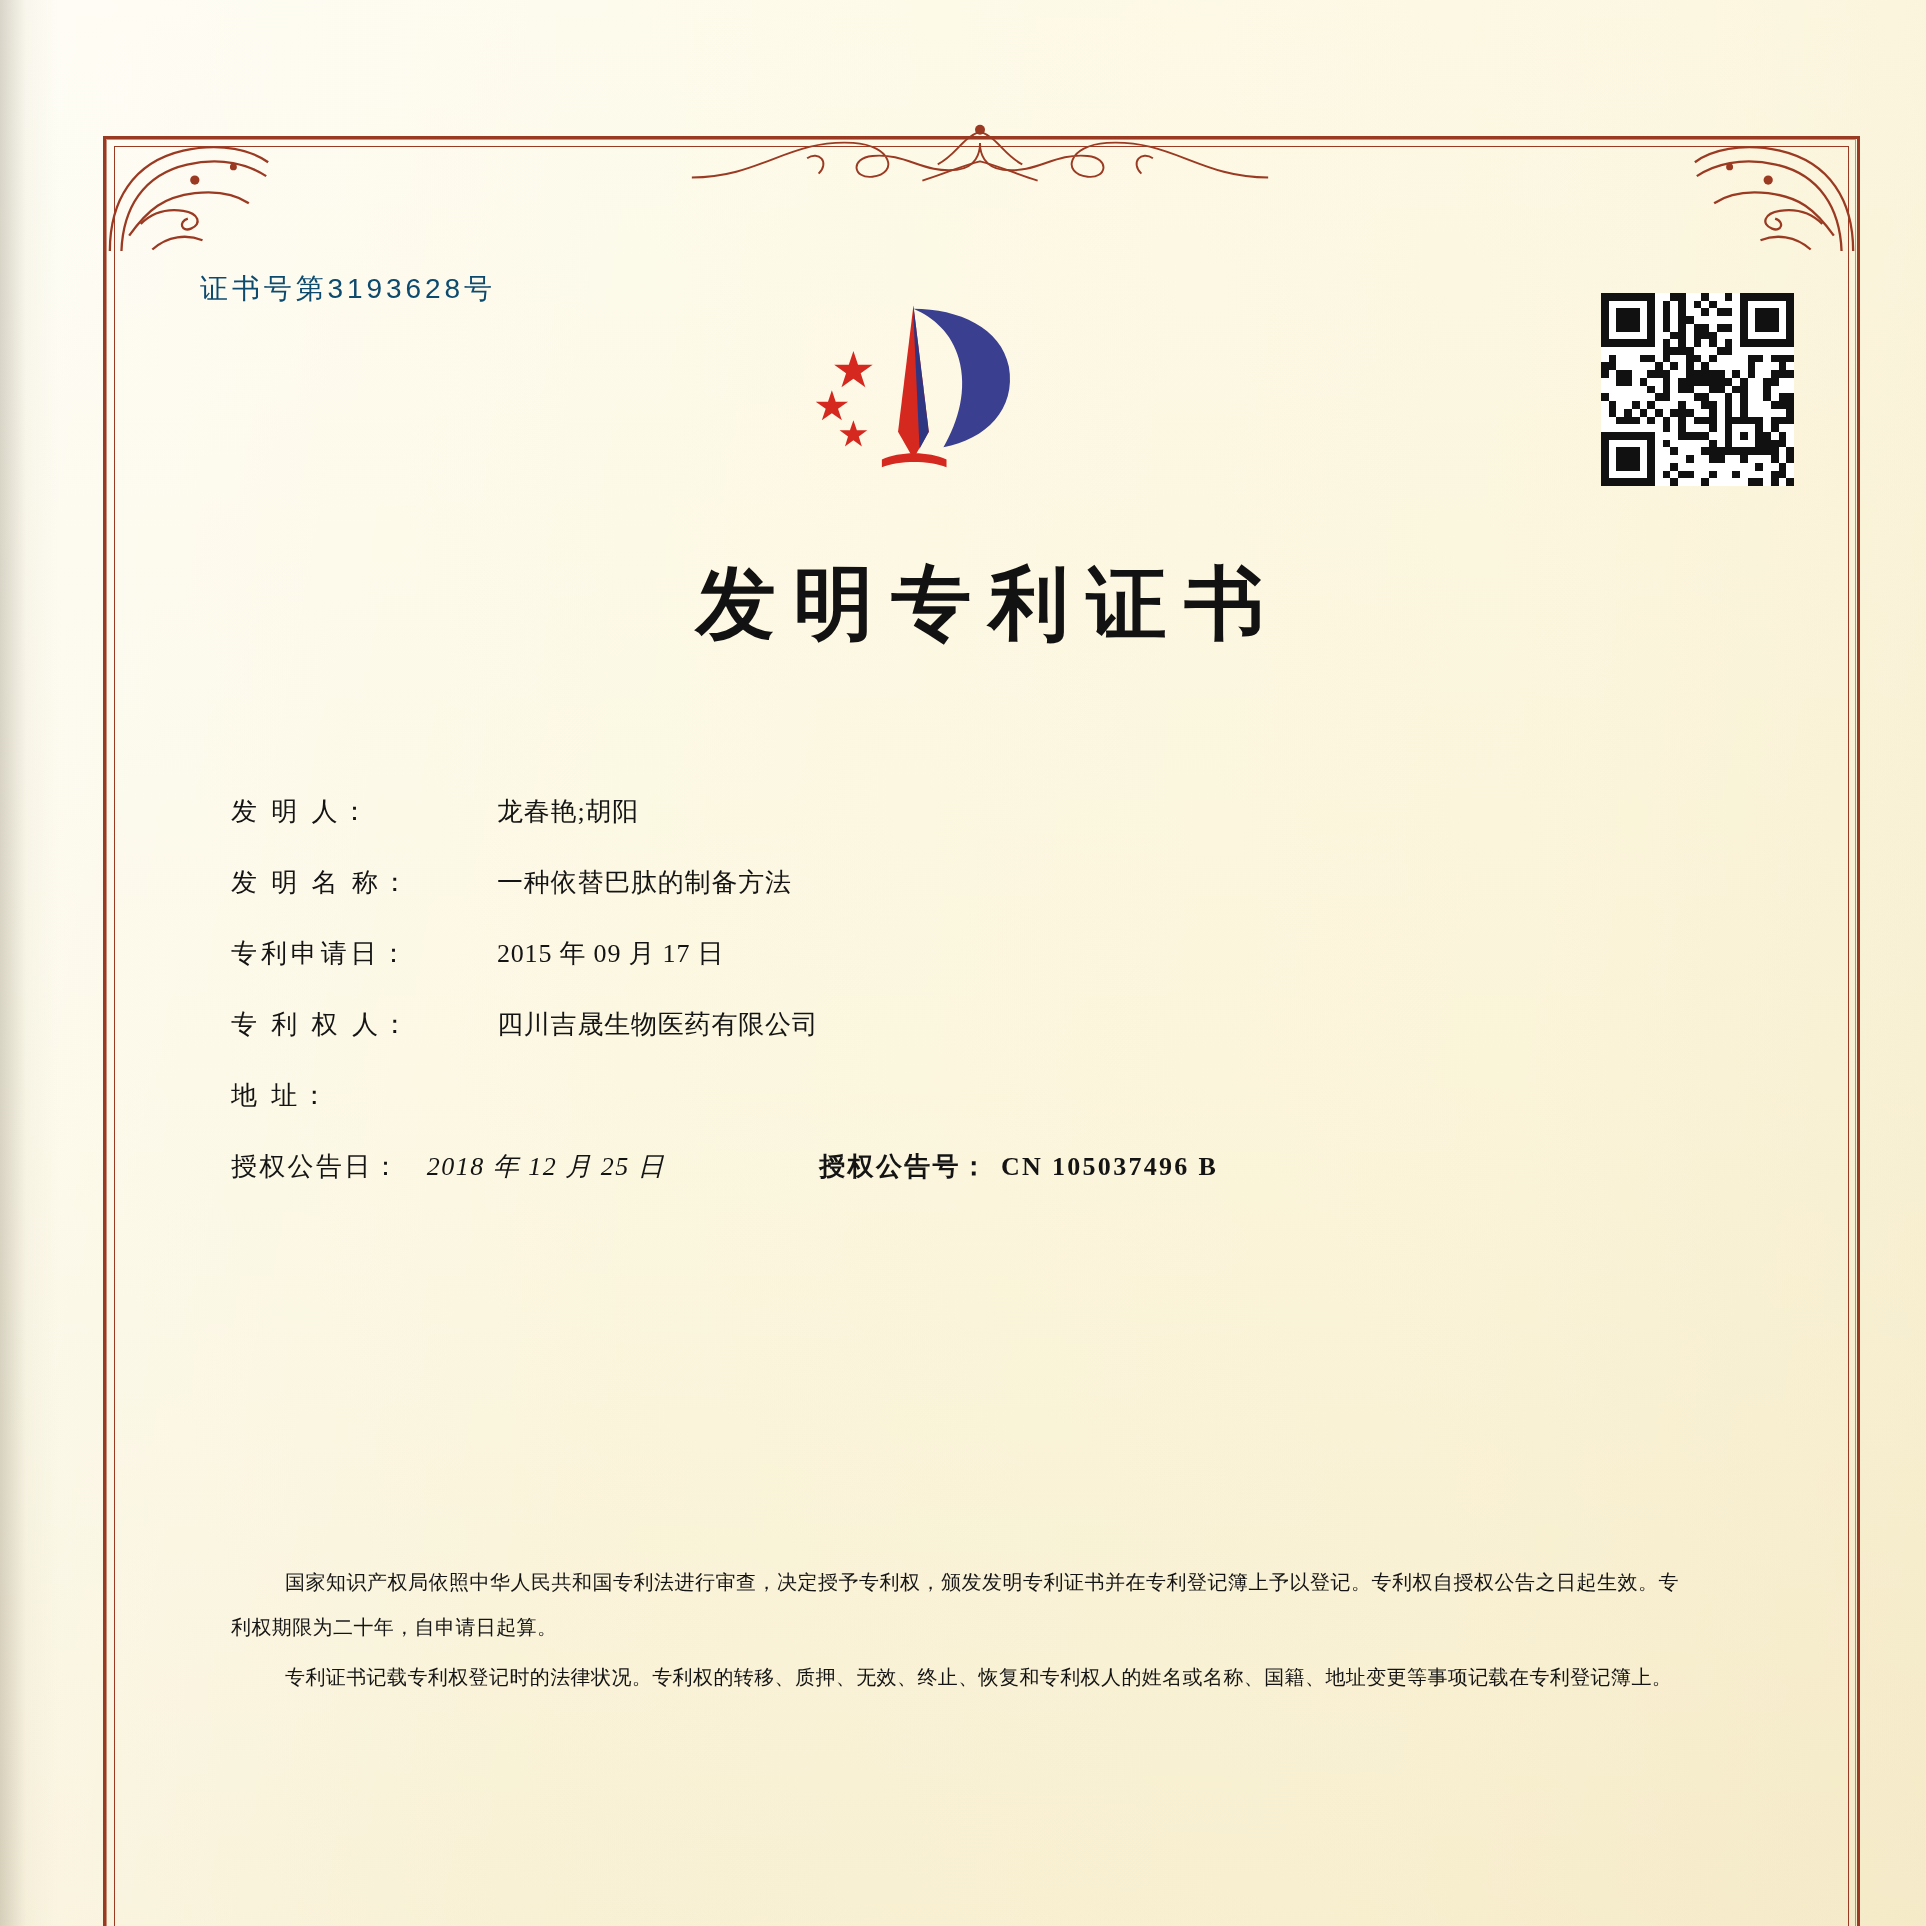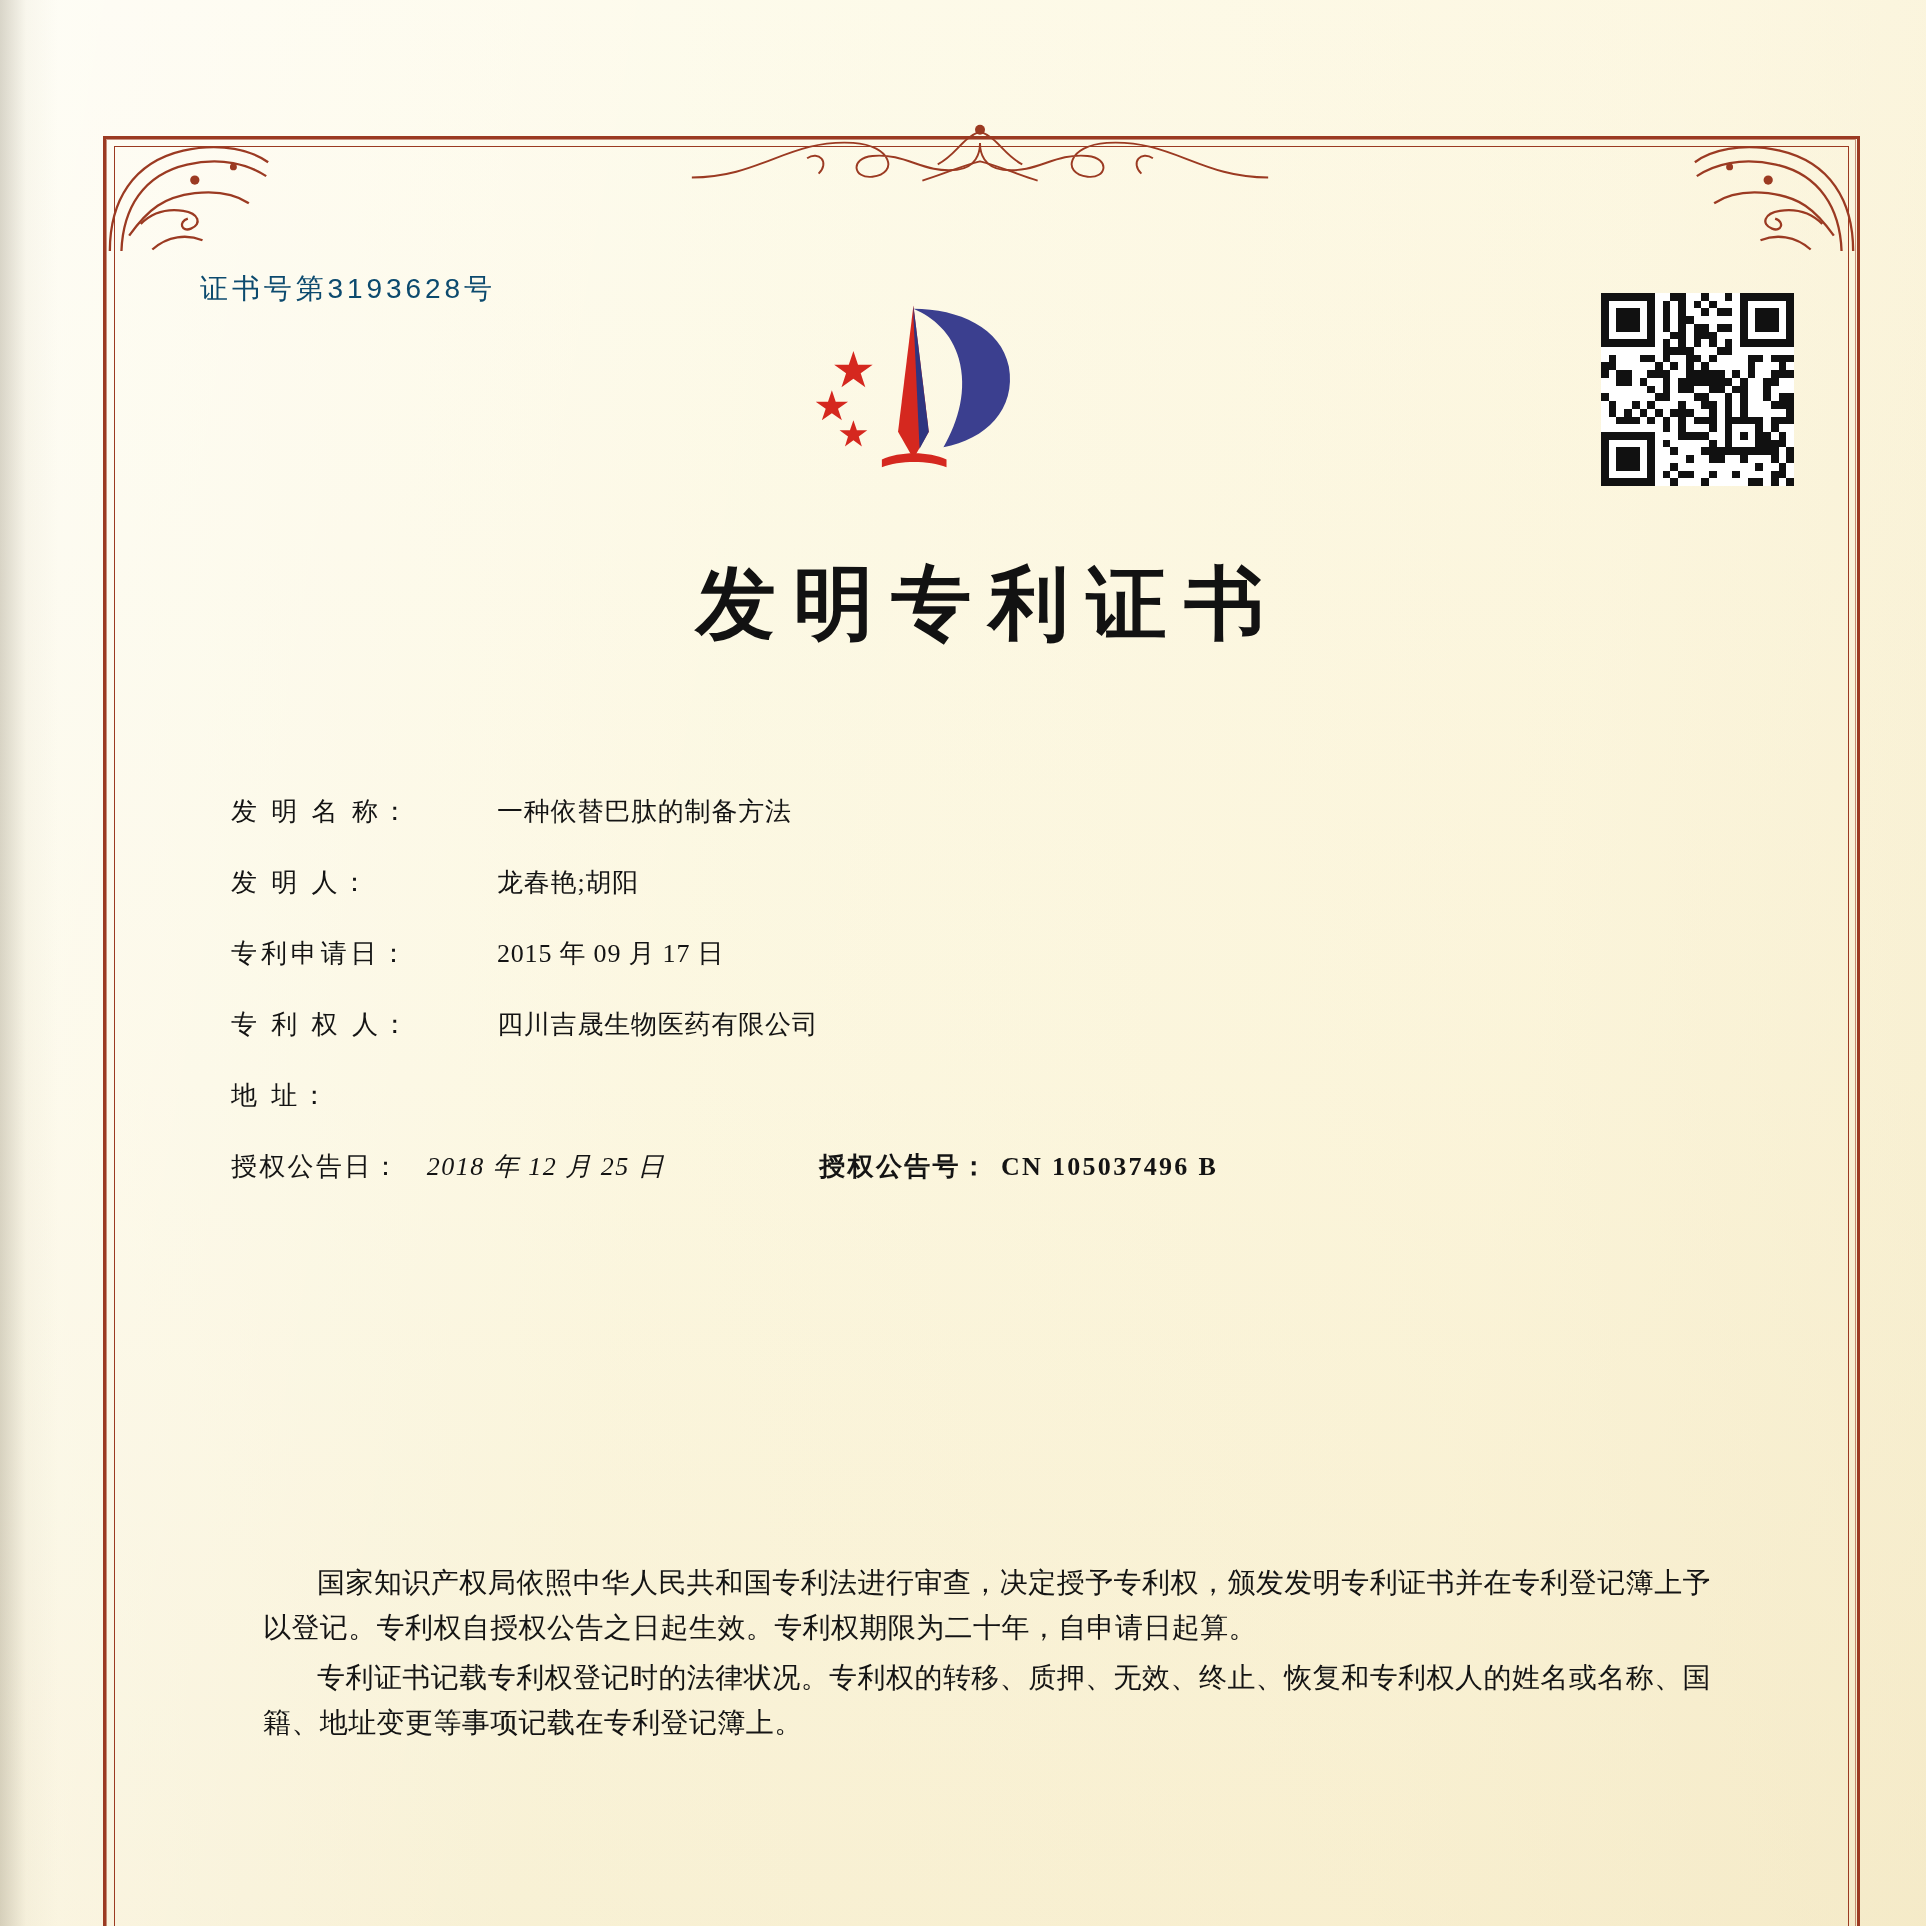--- a/index.html
+++ b/index.html
@@ -182,25 +182,24 @@
   .row-split .right-group { margin-left: 139px; font-weight: bold; }
   .row-split .right-label { letter-spacing: 2.3px; }
   .row-split .right-value { letter-spacing: 2.3px; margin-left: 5.4px; }
 
   
   .paragraphs {
     position: absolute;
     left: 231px;
     top: 1560px;
     width: 1448px;
-    font-size: 28px;
+    font-size: 20px;
     line-height: 45px;
     color: #141414;
     text-align: justify;
-    margin-left: 32px;
   }
   .paragraphs p {
     margin: 0 0 5.4px 0;
     text-indent: 54px;
     letter-spacing: 0.4px;
   }
 </style>
 </head>
 <body>
 
@@ -896,27 +895,27 @@
         <i></i>
         <i class="on"></i>
       </div>
   </div>
 
   <div class="doc-title">发明专利证书</div>
 
   <div class="fields">
 
     <div class="field-row">
+      <span class="field-label sp4">发  明  人：</span>
+      <span class="field-value">龙春艳;胡阳</span>
+    </div>
+
+    <div class="field-row">
       <span class="field-label sp4">发 明 名 称：</span>
       <span class="field-value">一种依替巴肽的制备方法</span>
-    </div>
-
-    <div class="field-row">
-      <span class="field-label sp4">发  明  人：</span>
-      <span class="field-value">龙春艳;胡阳</span>
     </div>
 
 
     <div class="field-row">
       <span class="field-label sp4">专利申请日：</span>
       <span class="field-value">2015 年 09 月 17 日</span>
     </div>
 
     <div class="field-row">
       <span class="field-label sp4">专 利 权 人：</span>

